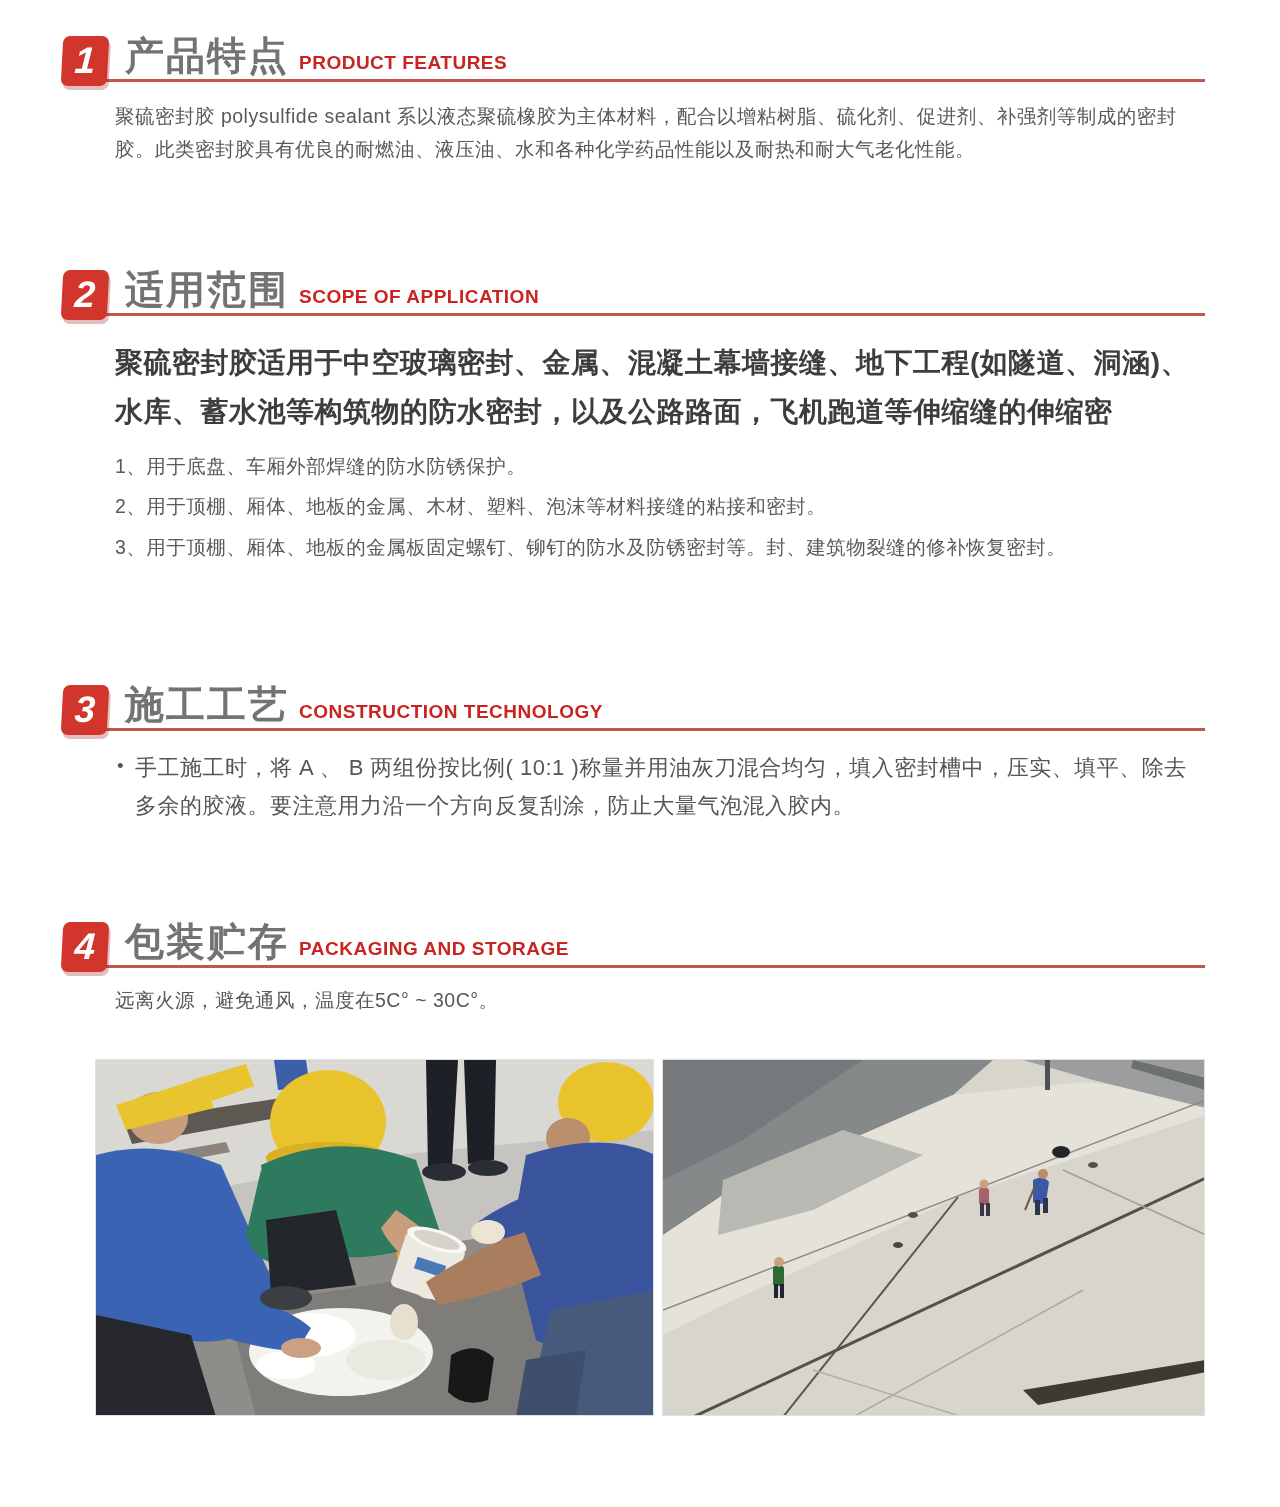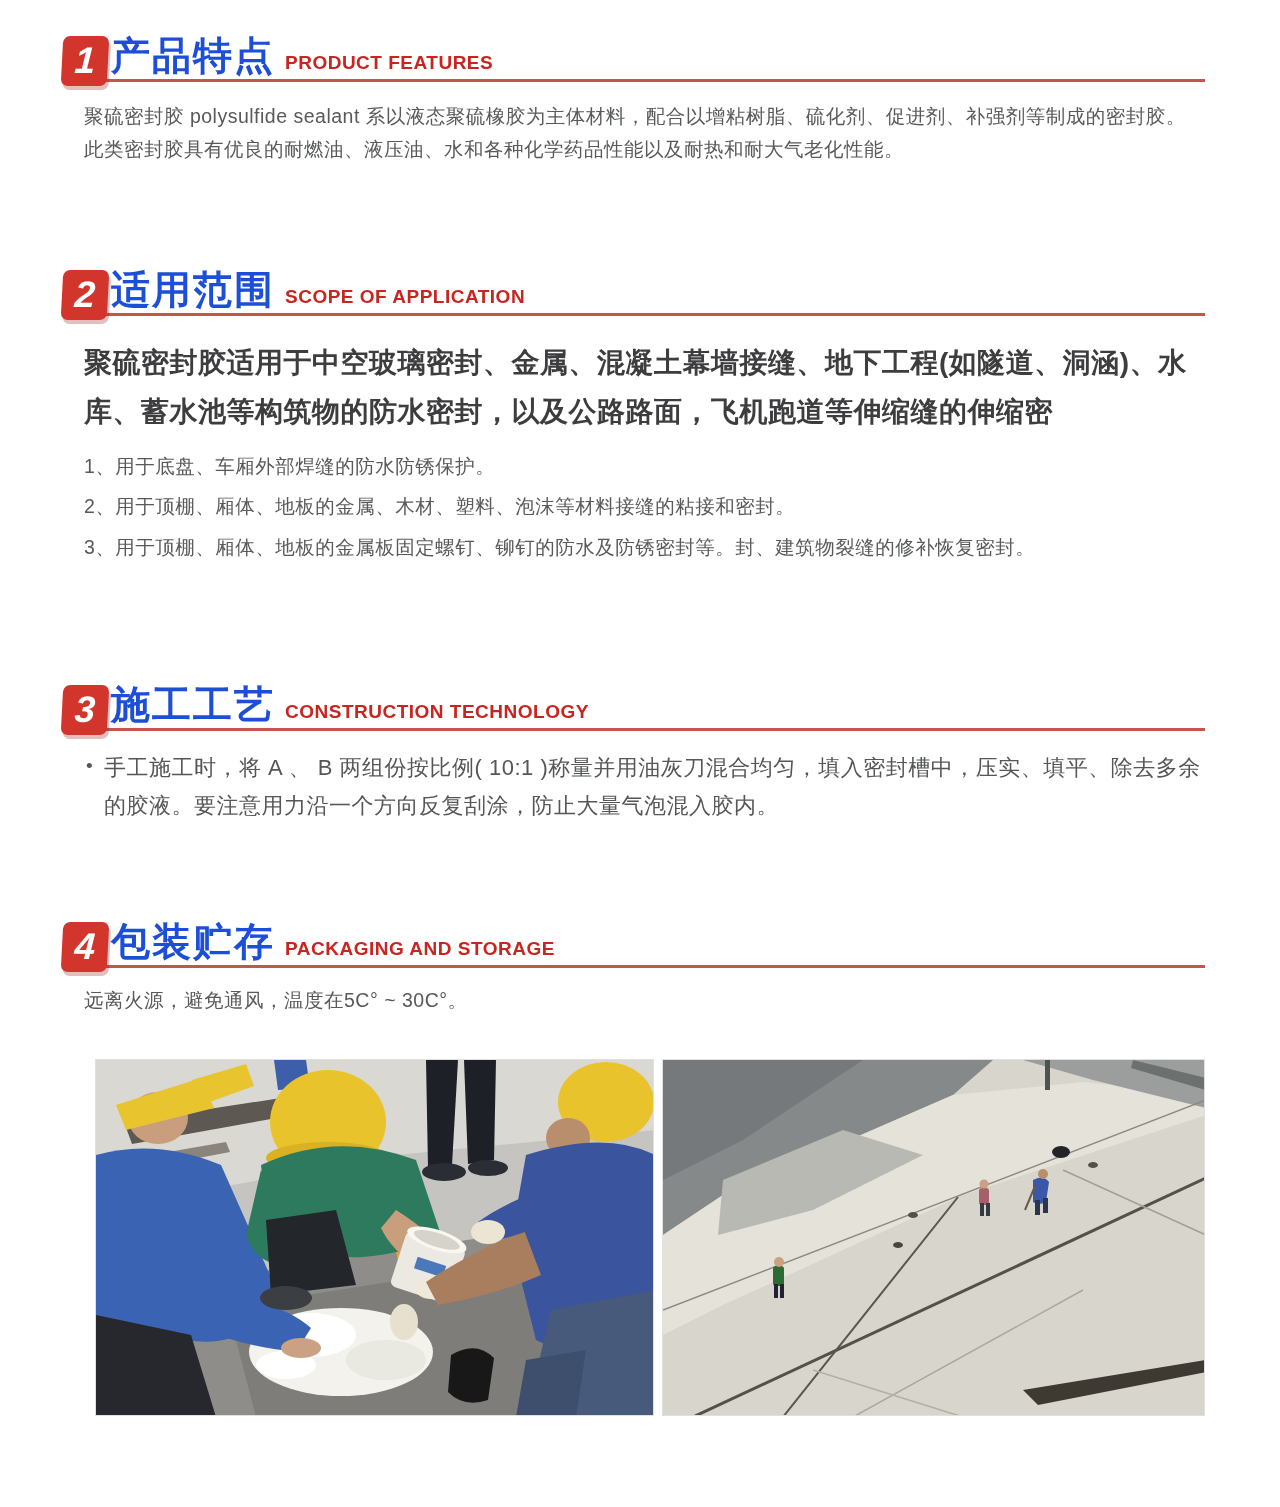--- a/index.html
+++ b/index.html
@@ -26,32 +26,32 @@
     color:#ffffff;
     font-size:37px; font-weight:bold; font-style:italic;
     display:flex; align-items:center; justify-content:center;
     transform:skewX(-3deg);
     box-shadow:2px 4px 0 rgba(150,25,20,.28);
     margin-bottom:-7px;
     position:relative; z-index:2;
     flex:0 0 auto;
   }
   .title-cn {
-    font-size:39px; font-weight:bold; color:#1d4ed8;
-    margin-left:3px; line-height:1; letter-spacing:2px;
+    font-size:39px; font-weight:bold; color:#737373;
+    margin-left:17px; line-height:1; letter-spacing:2px;
     padding-bottom:4px;
   }
   .title-en {
     font-size:19px; font-weight:bold; color:#c9241f;
     margin-left:10px; line-height:1; padding-bottom:7px;
     letter-spacing:.5px;
   }
 
   
-  .sec-body { margin-left:22px; margin-right:0; }
+  .sec-body { margin-left:53px; margin-right:0; }
   .para {
     font-size:19.5px; line-height:1.7; color:#58595b;
     letter-spacing:.5px;
   }
   .lead {
     font-size:28px; line-height:1.75; color:#3d3d3f;
     font-weight:bold; letter-spacing:.5px;
   }
   .plain-list .item {
     font-size:19.5px; line-height:1.65; color:#58595b;

